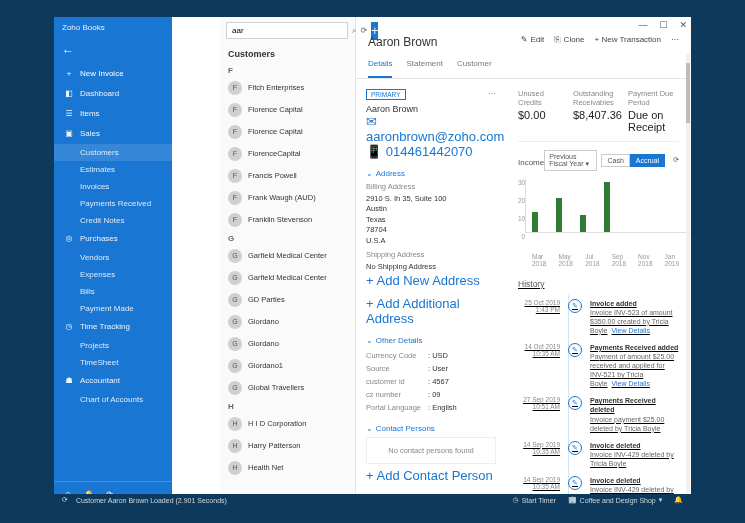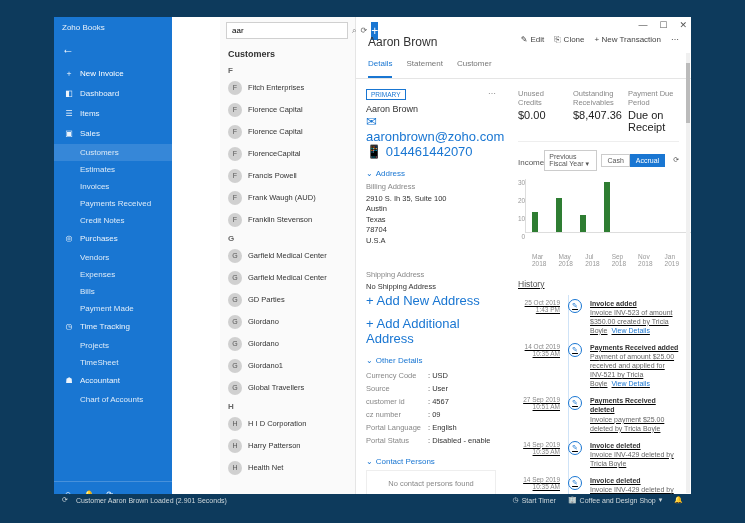--- a/index.html
+++ b/index.html
@@ -255,21 +255,21 @@
         <div class="sect">
           <div class="sect-h">⌄ <span>Address</span></div>
           <div class="muted">Billing Address</div>
           <div class="addr" id="billing">
               <div>2910 S. Ih 35, Suite 100</div>
               <div>Austin</div>
               <div>Texas</div>
               <div>78704</div>
               <div>U.S.A</div>
             </div>
-          <div class="muted" style="margin-top:24px">Shipping Address</div>
+          <div class="muted" style="margin-top:4px">Shipping Address</div>
           <div class="addr">No Shipping Address</div>
           <div class="link">+ Add New Address</div>
           <div class="link" style="margin-top:8px">+ Add Additional Address</div>
         </div>
         <div class="sect">
           <div class="sect-h">⌄ <span>Other Details</span></div>
           <div id="otherkv">
               <div class="kv">
                 <div class="k">Currency Code</div>
                 <div class="v">:  USD</div>
@@ -282,24 +282,20 @@
                 <div class="k">customer id</div>
                 <div class="v">:  4567</div>
               </div>
               <div class="kv">
                 <div class="k">cz number</div>
                 <div class="v">:  09</div>
               </div>
               <div class="kv">
                 <div class="k">Portal Language</div>
                 <div class="v">:  English</div>
-              </div>
-              <div class="kv">
-                <div class="k">Portal Status</div>
-                <div class="v">:  Disabled - enable</div>
               </div>
             </div>
         </div>
         <div class="sect">
           <div class="sect-h">⌄ <span>Contact Persons</span></div>
           <div class="nocontact">No contact persons found</div>
           <div class="link">+ Add Contact Person</div>
         </div>
       </div>
 

